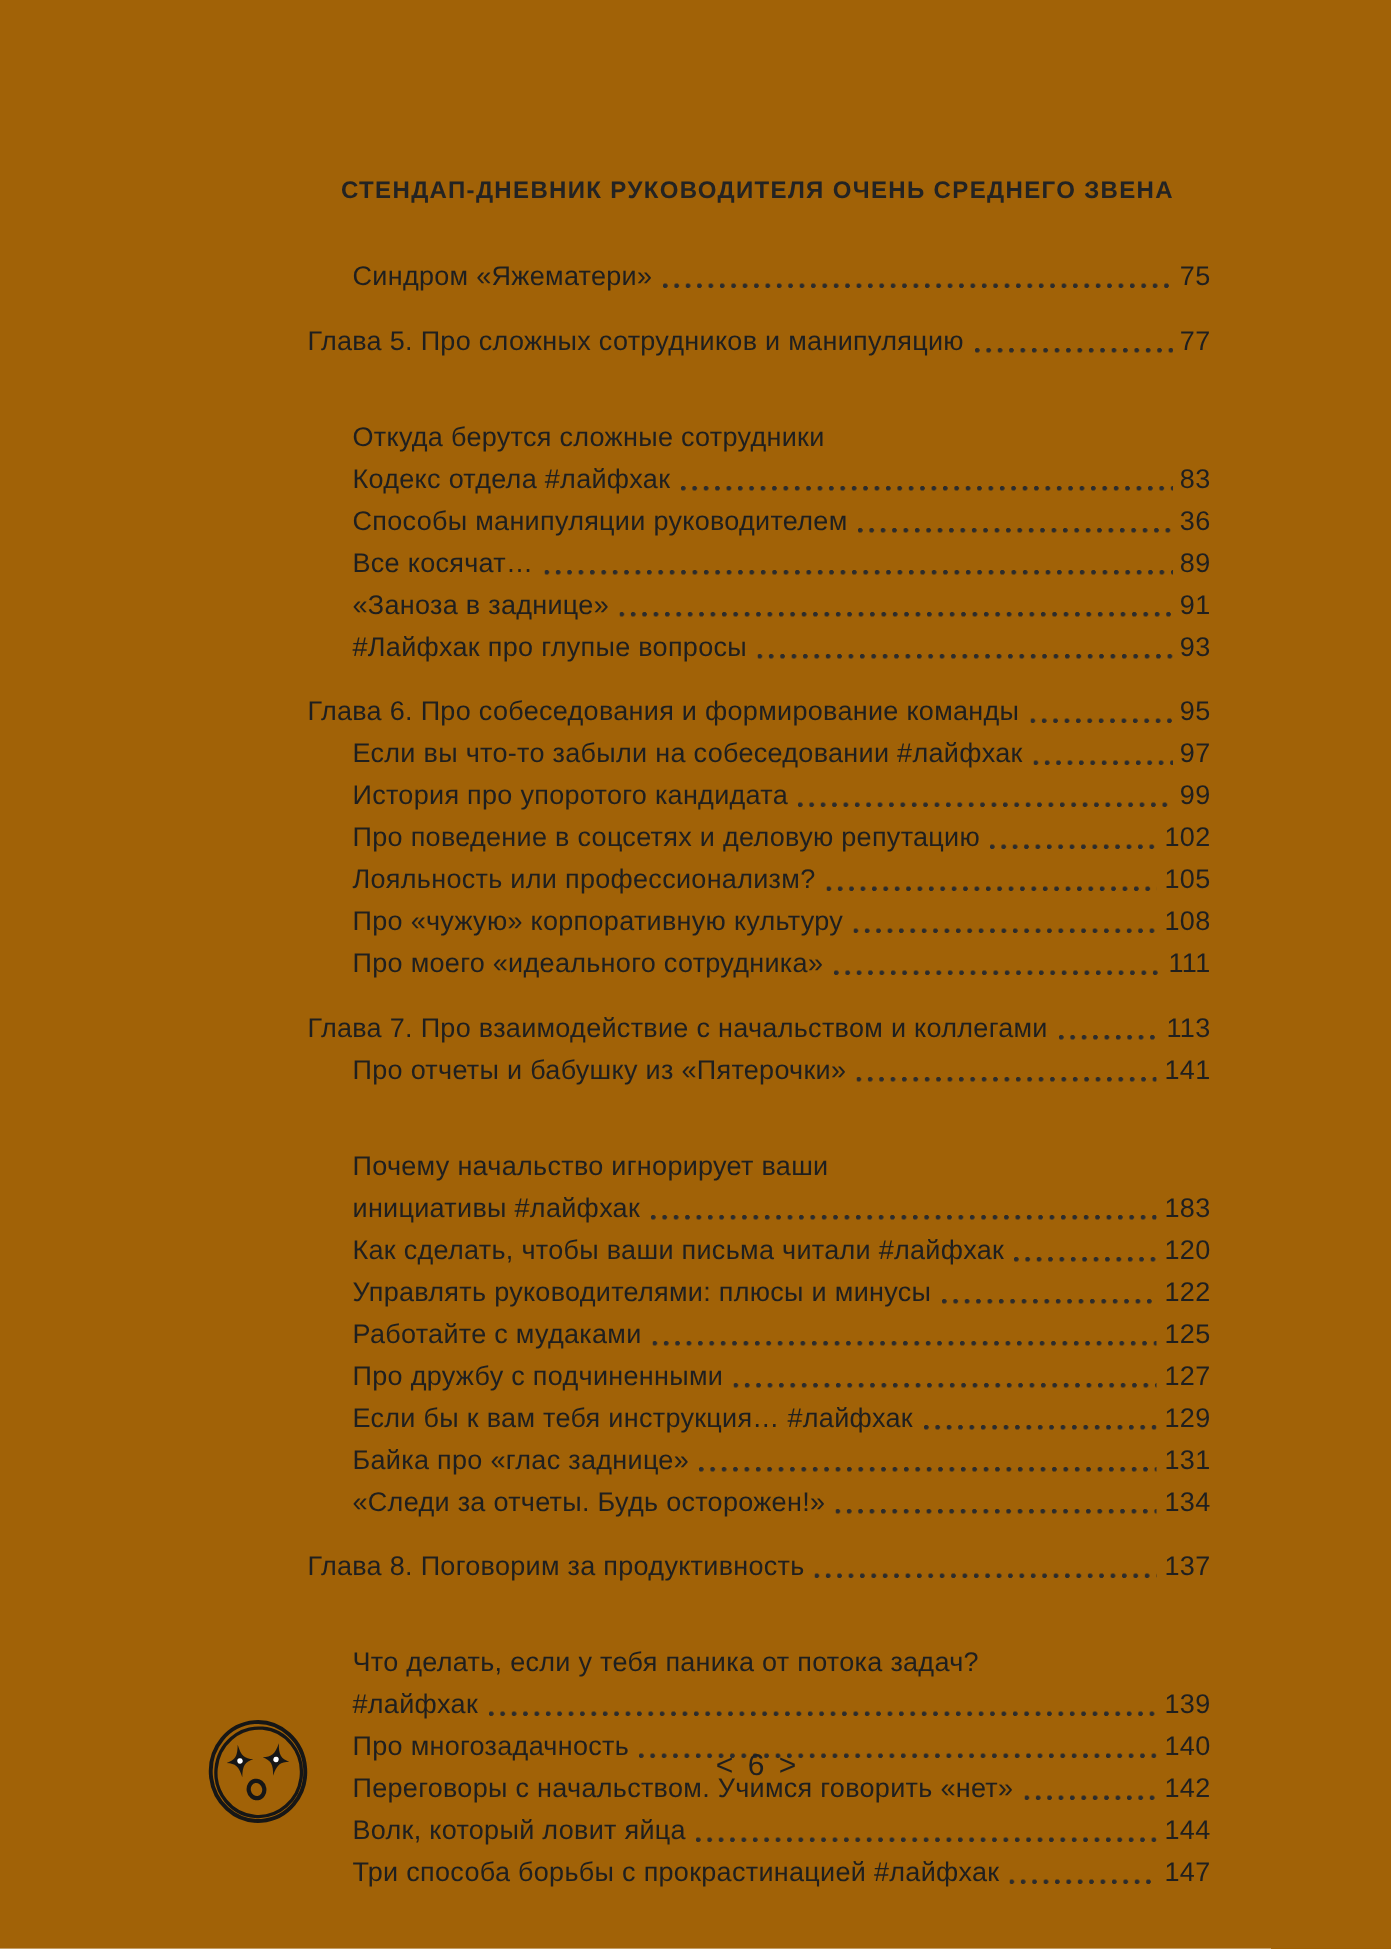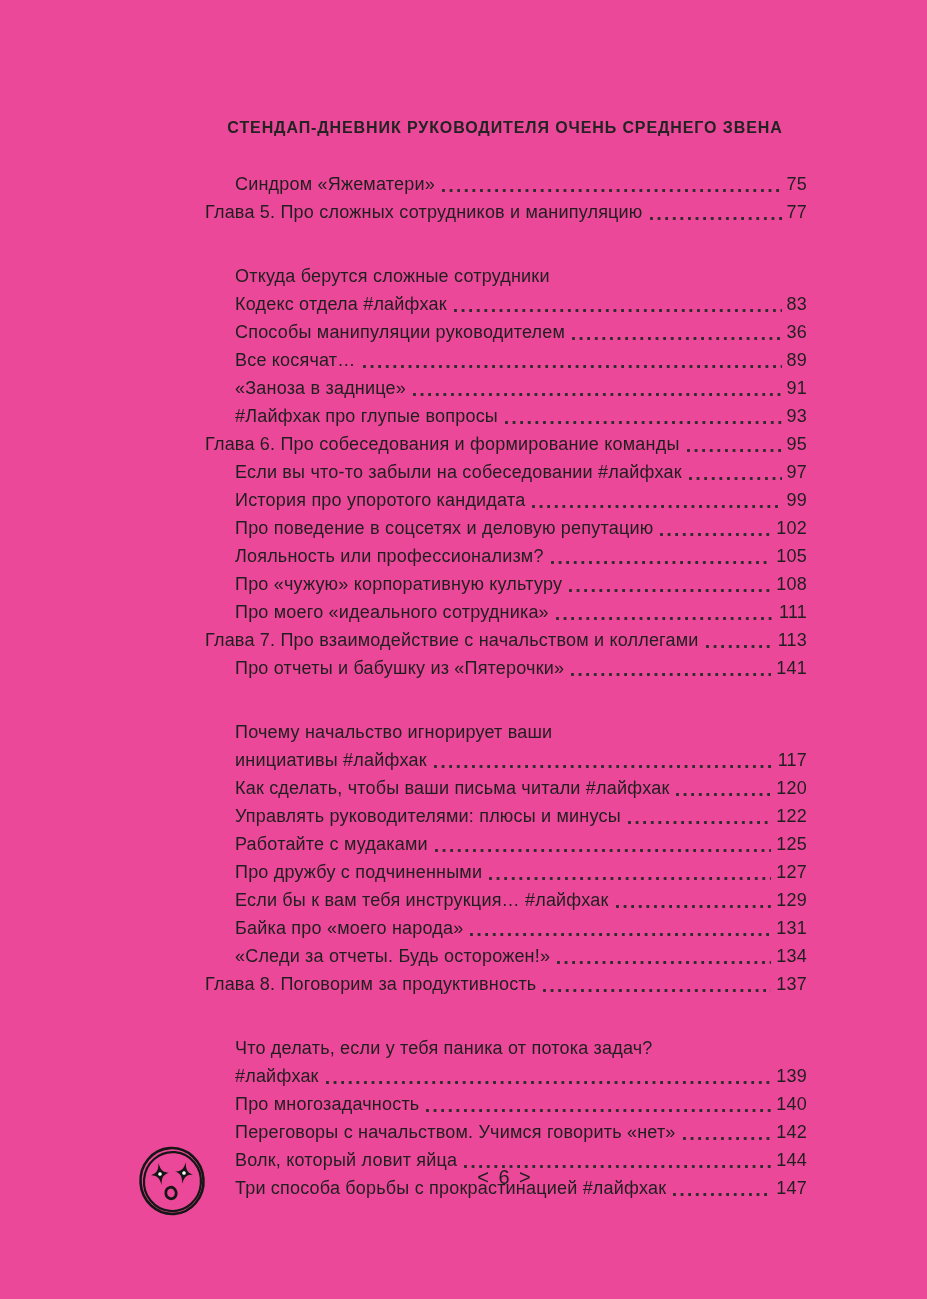--- a/index.html
+++ b/index.html
@@ -11,21 +11,21 @@
     width: 927px;
     height: 1299px;
     position: relative;
     font-family: "Liberation Sans", "DejaVu Sans", sans-serif;
     color: #1f1f1f;
     overflow: hidden;
   }
   .page {
     position: absolute;
     inset: 0;
-    background: #ec4899;
+    background: #a16207;
   }
   .running-head {
     position: absolute;
     top: 119px;
     left: 205px;
     width: 600px;
     text-align: center;
     font-size: 16px;
     font-weight: 600;
     letter-spacing: 0.9px;
@@ -34,21 +34,21 @@
   }
   .toc {
     position: absolute;
     top: 170px;
     left: 205px;
     width: 602px;
     font-size: 18px;
     letter-spacing: 0.2px;
   }
   .entry { }
-  .entry.chapter { }
+  .entry.chapter { margin-top: 15px; }
   .entry.sub .line,
   .entry.sub .pre-line { padding-left: 30px; }
   .pre-line {
     line-height: 28px;
     white-space: nowrap;
     margin-top: 36px;
   }
   .line {
     display: flex;
     align-items: flex-end;
@@ -212,21 +212,21 @@
           <span class="lbl">Про отчеты и бабушку из «Пятерочки»</span>
           <span class="leader"></span>
           <span class="pg">141</span>
         </div>
       </div>
       <div class="entry sub">
         <div class="pre-line">Почему начальство игнорирует ваши</div>
         <div class="line">
           <span class="lbl">инициативы #лайфхак</span>
           <span class="leader"></span>
-          <span class="pg">117</span>
+          <span class="pg">183</span>
         </div>
       </div>
       <div class="entry sub">
         <div class="line">
           <span class="lbl">Как сделать, чтобы ваши письма читали #лайфхак</span>
           <span class="leader"></span>
           <span class="pg">120</span>
         </div>
       </div>
       <div class="entry sub">
@@ -252,21 +252,21 @@
       </div>
       <div class="entry sub">
         <div class="line">
           <span class="lbl">Если бы к вам тебя инструкция… #лайфхак</span>
           <span class="leader"></span>
           <span class="pg">129</span>
         </div>
       </div>
       <div class="entry sub">
         <div class="line">
-          <span class="lbl">Байка про «моего народа»</span>
+          <span class="lbl">Байка про «глас заднице»</span>
           <span class="leader"></span>
           <span class="pg">131</span>
         </div>
       </div>
       <div class="entry sub">
         <div class="line">
           <span class="lbl">«Следи за отчеты. Будь осторожен!»</span>
           <span class="leader"></span>
           <span class="pg">134</span>
         </div>

